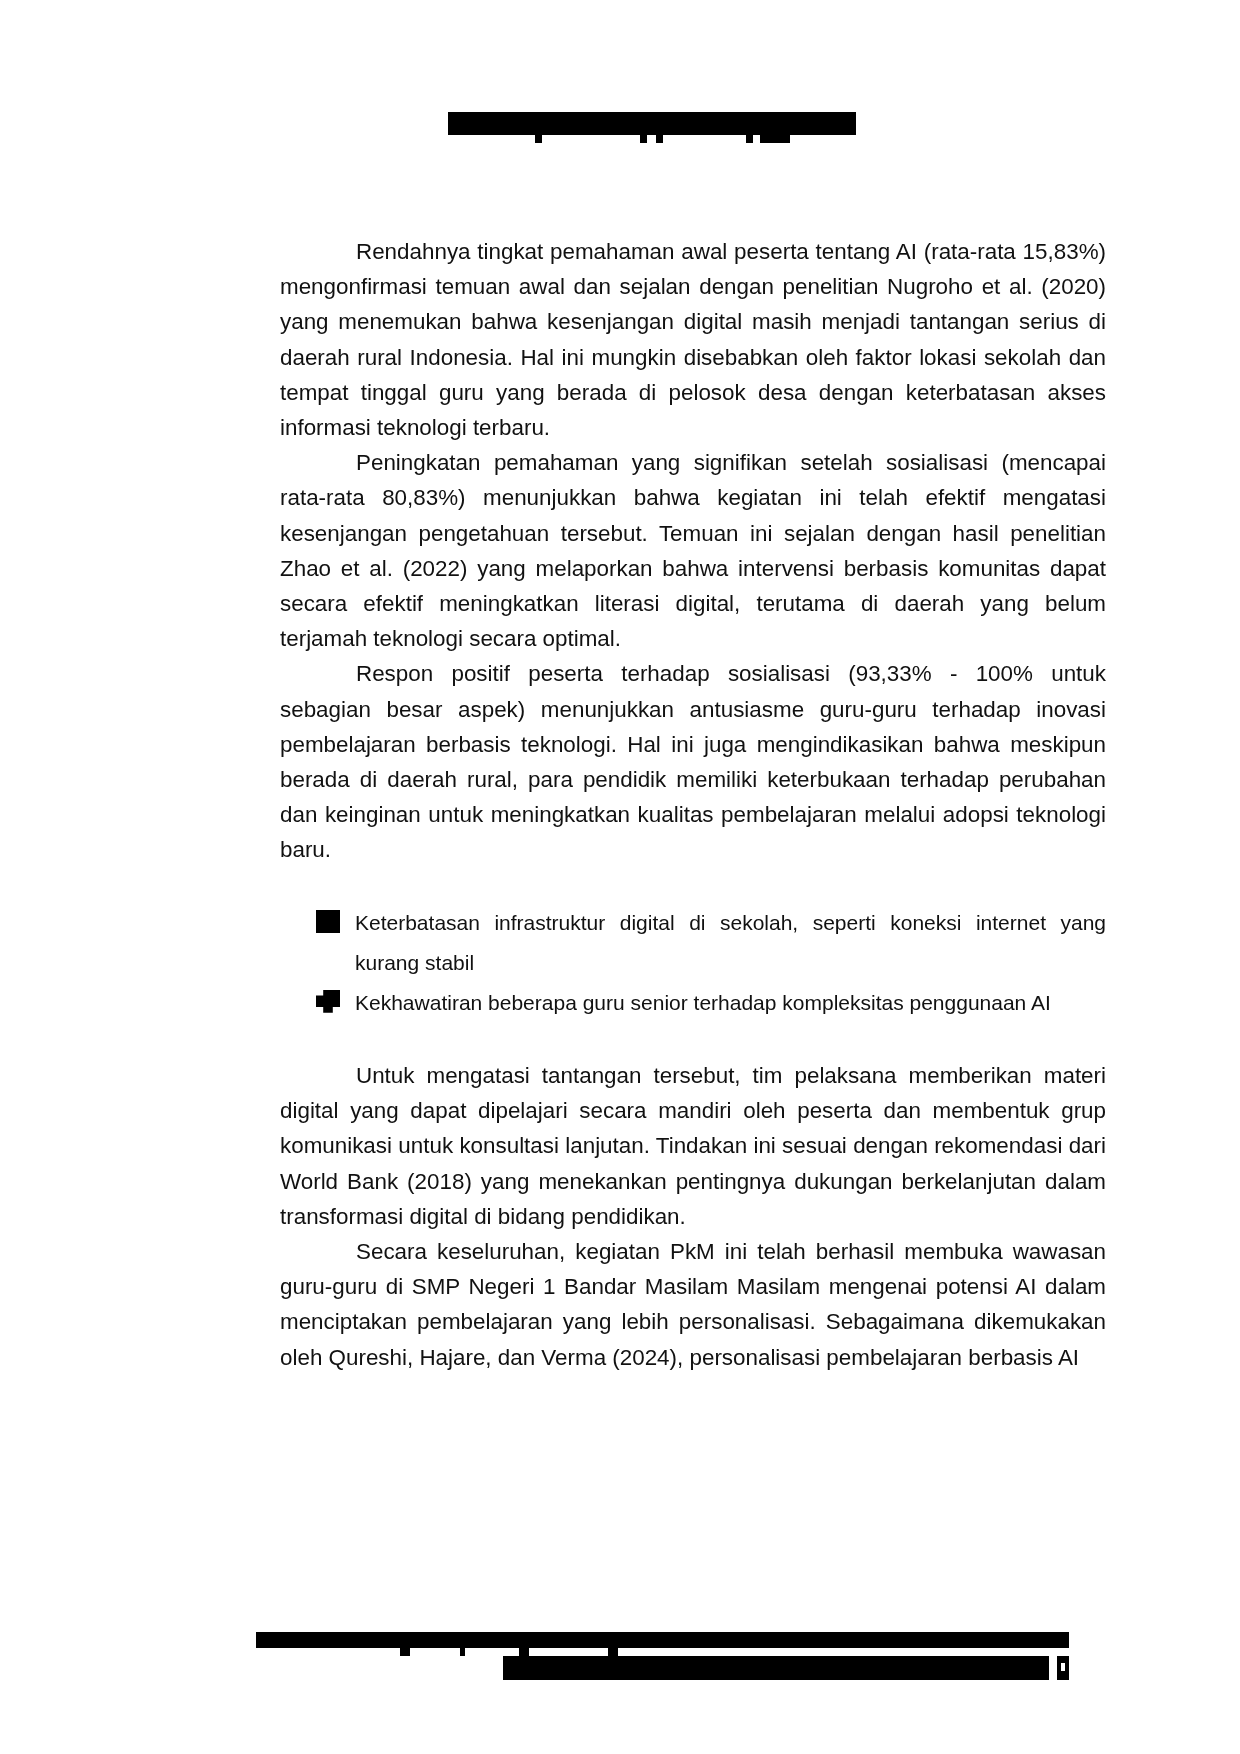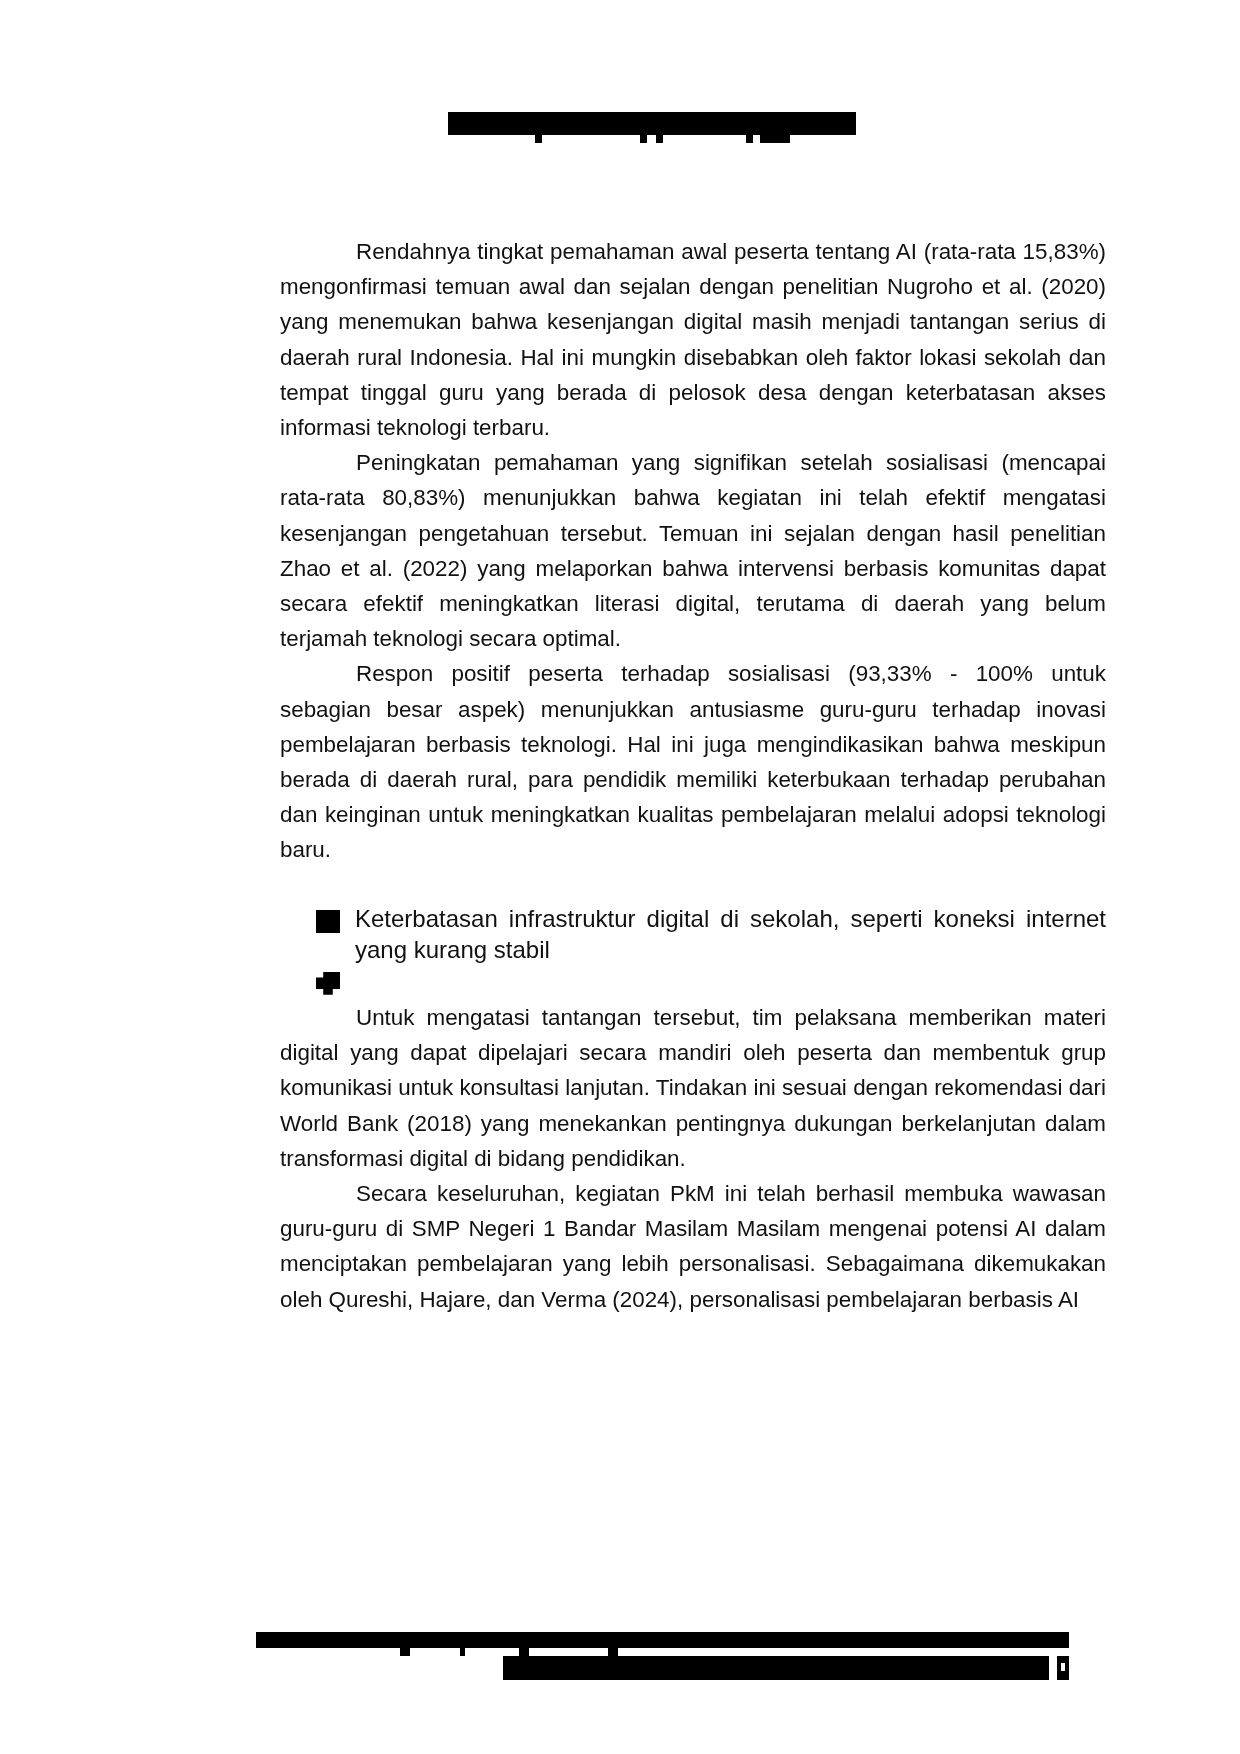--- a/index.html
+++ b/index.html
@@ -5,21 +5,21 @@
   html, body { margin:0; padding:0; background:#ffffff; }
   body { width:1240px; height:1754px; position:relative; overflow:hidden;
          font-family:"Liberation Sans", "DejaVu Sans", sans-serif; color:#111; }
   .redact { position:absolute; background:#000; }
   .page { position:absolute; left:236px; top:234px; width:826px;margin-left:44px; }
   .para { margin:0; font-size:22.4px; line-height:35.2px; text-align:justify; }
   .para.indent { text-indent:76px; }
   .spacer { height:35.2px; }
   .lead { margin:0; font-size:22.4px; line-height:35.2px; }
   .list { margin:0; padding:0; list-style:none; }
-  .list li { position:relative; padding-left:75px; font-size:24px; line-height:31px; text-align:justify; }
+  .list li { position:relative; padding-left:75px; font-size:21px; line-height:40px; text-align:justify; }
   .bullet { position:absolute; left:36px; top:7px; width:24px; height:23px; background:#000; }
   .bullet.b2 { clip-path:polygon(0 0,30% 0,30% 25%,70% 25%,70% 0,100% 0,100% 100%,0 100%); }
   .bullet.b3 { clip-path:polygon(30% 0,100% 0,100% 75%,70% 75%,70% 100%,30% 100%,30% 75%,0 75%,0 25%,30% 25%); }
   .bullet.b4 { clip-path:polygon(30% 0,100% 0,100% 100%,70% 100%,70% 75%,0 75%,0 25%,30% 25%); }
 </style>
 </head>
 <body>
 
 <div class="redact" style="left:448px;top:112px;width:408px;height:23px;"></div>
 <div class="redact" style="left:535px;top:135px;width:7px;height:8px;"></div>
@@ -33,20 +33,21 @@
   <p class="para indent">Peningkatan pemahaman yang signifikan setelah sosialisasi (mencapai rata-rata 80,83%) menunjukkan bahwa kegiatan ini telah efektif mengatasi kesenjangan pengetahuan tersebut. Temuan ini sejalan dengan hasil penelitian Zhao et al. (2022) yang melaporkan bahwa intervensi berbasis komunitas dapat secara efektif meningkatkan literasi digital, terutama di daerah yang belum terjamah teknologi secara optimal.</p>
   <p class="para indent">Respon positif peserta terhadap sosialisasi (93,33% - 100% untuk sebagian besar aspek) menunjukkan antusiasme guru-guru terhadap inovasi pembelajaran berbasis teknologi. Hal ini juga mengindikasikan bahwa meskipun berada di daerah rural, para pendidik memiliki keterbukaan terhadap perubahan dan keinginan untuk meningkatkan kualitas pembelajaran melalui adopsi teknologi baru.</p>
   <div class="spacer"></div>
   <ul class="list">
     <li>
       <span class="bullet b1"></span>
       <span>Keterbatasan infrastruktur digital di sekolah, seperti koneksi internet yang kurang stabil</span>
     </li>
     <li>
       <span class="bullet b3"></span>
+      <span>Kekhawatiran beberapa guru senior terhadap kompleksitas penggunaan AI</span>
     </li>
   </ul>
   <div class="spacer"></div>
   <p class="para indent">Untuk mengatasi tantangan tersebut, tim pelaksana memberikan materi digital yang dapat dipelajari secara mandiri oleh peserta dan membentuk grup komunikasi untuk konsultasi lanjutan. Tindakan ini sesuai dengan rekomendasi dari World Bank (2018) yang menekankan pentingnya dukungan berkelanjutan dalam transformasi digital di bidang pendidikan.</p>
   <p class="para indent">Secara keseluruhan, kegiatan PkM ini telah berhasil membuka wawasan guru-guru di SMP Negeri 1 Bandar Masilam Masilam mengenai potensi AI dalam menciptakan pembelajaran yang lebih personalisasi. Sebagaimana dikemukakan oleh Qureshi, Hajare, dan Verma (2024), personalisasi pembelajaran berbasis AI</p>
 </div>
 
 <div class="redact" style="left:256px;top:1632px;width:813px;height:16px;"></div>
 <div class="redact" style="left:400px;top:1648px;width:10px;height:8px;"></div>
 <div class="redact" style="left:460px;top:1648px;width:5px;height:8px;"></div>

